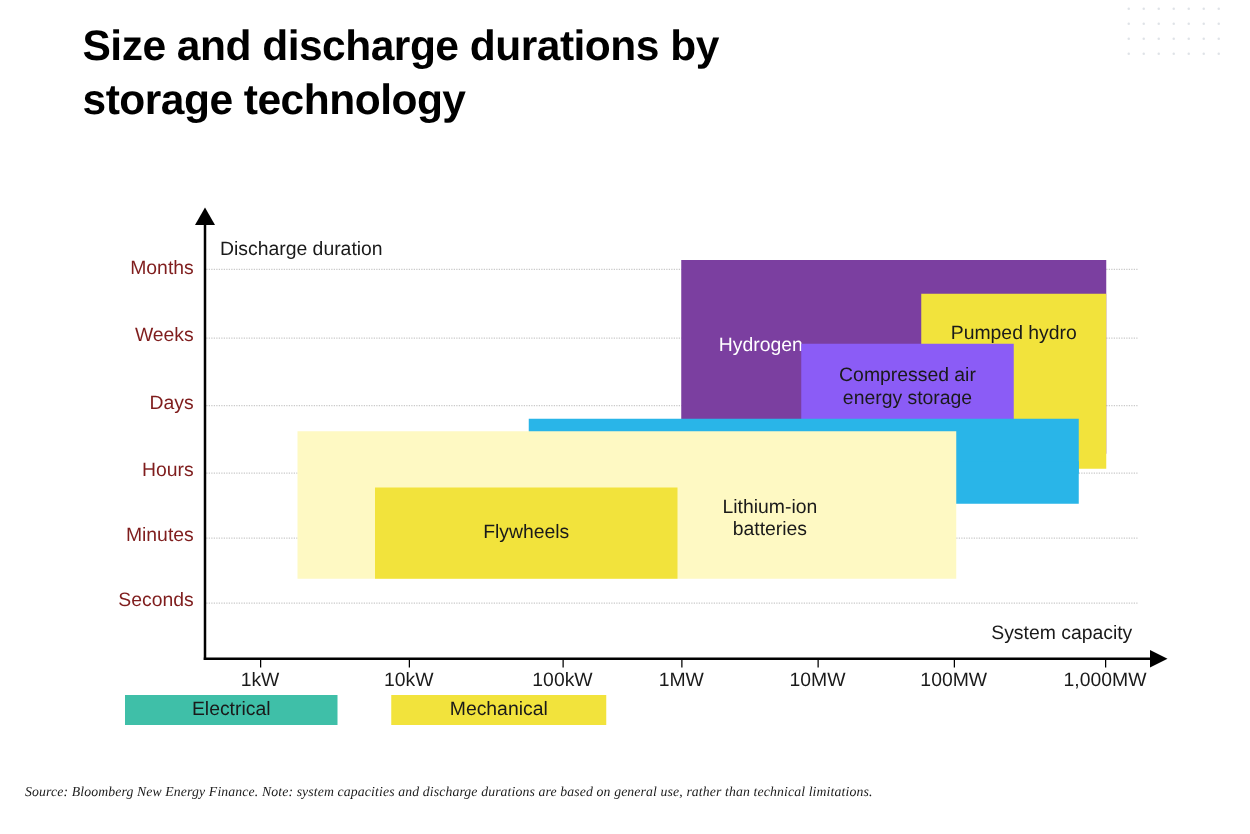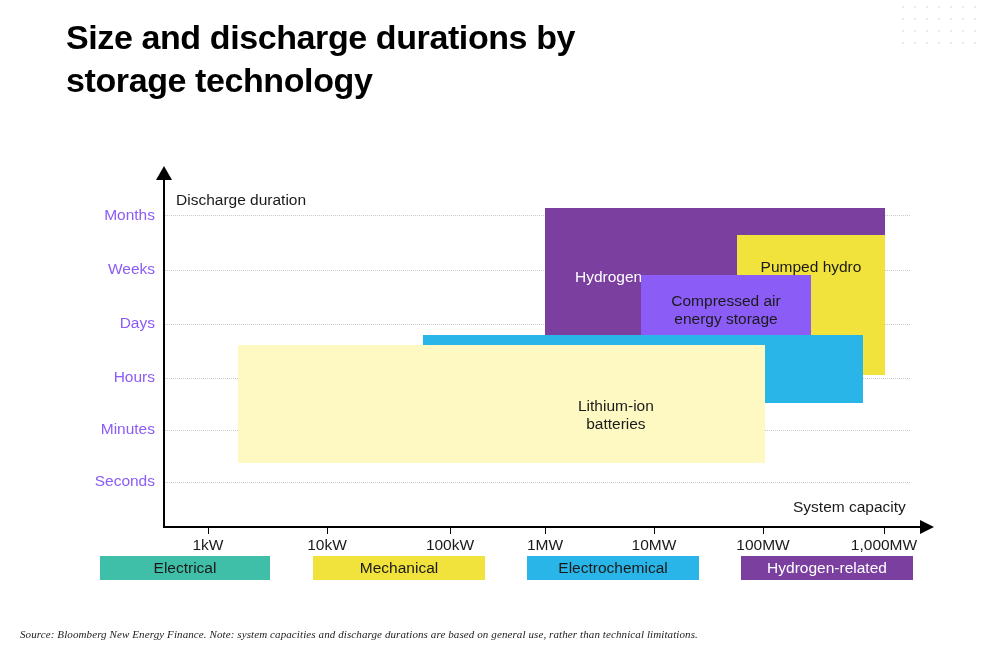--- a/index.html
+++ b/index.html
@@ -108,21 +108,21 @@
     font-size: 15.5px;
     color: #1a1a1a;
     margin-left: 28px;
   }
   .ytick {
     position: absolute;
     right: 0;
     width: 110px;
     text-align: right;
     font-size: 15.5px;
-    color: #8b5cf6;
+    color: #7f1d1d;
   }
   .ytick-wrap {
     position: absolute;
     left: 40px;
     width: 115px;
   }
   .gridline {
     position: absolute;
     left: 165px;
     width: 745px;
@@ -281,20 +281,23 @@
 
     <div class="bar" style="left:423px; top:219px; width:440px; height:34px; background:#29b5e8;">
       <span class="lbl">Flow batteries</span>
     </div>
 
     <div class="bar" style="left:238px; top:195px; width:527px; height:118px; background:#fef9c3; white-space:pre-line;">
       <span class="lbl" style="position:absolute; left:340px; top:52px;">Lithium-ion
 batteries</span>
     </div>
 
+    <div class="bar" style="left:300px; top:240px; width:242px; height:73px; background:#f2e33c;">
+      <span class="lbl">Flywheels</span>
+    </div>
 
 
     <div class="xtick-mark" style="left:208px"></div>
     <div class="xtick-mark" style="left:327px"></div>
     <div class="xtick-mark" style="left:450px"></div>
     <div class="xtick-mark" style="left:545px"></div>
     <div class="xtick-mark" style="left:654px"></div>
     <div class="xtick-mark" style="left:763px"></div>
     <div class="xtick-mark" style="left:884px"></div>
 
@@ -308,23 +311,17 @@
 
   </div>
 
   <div class="legend">
     <div class="legend-item" style="left:100px; width:170px; background:#3fbfa8;">
       <span>Electrical</span>
     </div>
     <div class="legend-item" style="left:313px; width:172px; background:#f2e33c;">
       <span>Mechanical</span>
     </div>
-    <div class="legend-item" style="left:527px; width:172px; background:#29b5e8;">
-      <span>Electrochemical</span>
-    </div>
-    <div class="legend-item" style="left:741px; width:172px; background:#7b3fa0; color:#ffffff;">
-      <span>Hydrogen-related</span>
-    </div>
   </div>
 
   <div class="source">Source: Bloomberg New Energy Finance. Note: system capacities and discharge durations are based on general use, rather than technical limitations.</div>
 
 </div>
 
 </body></html>

